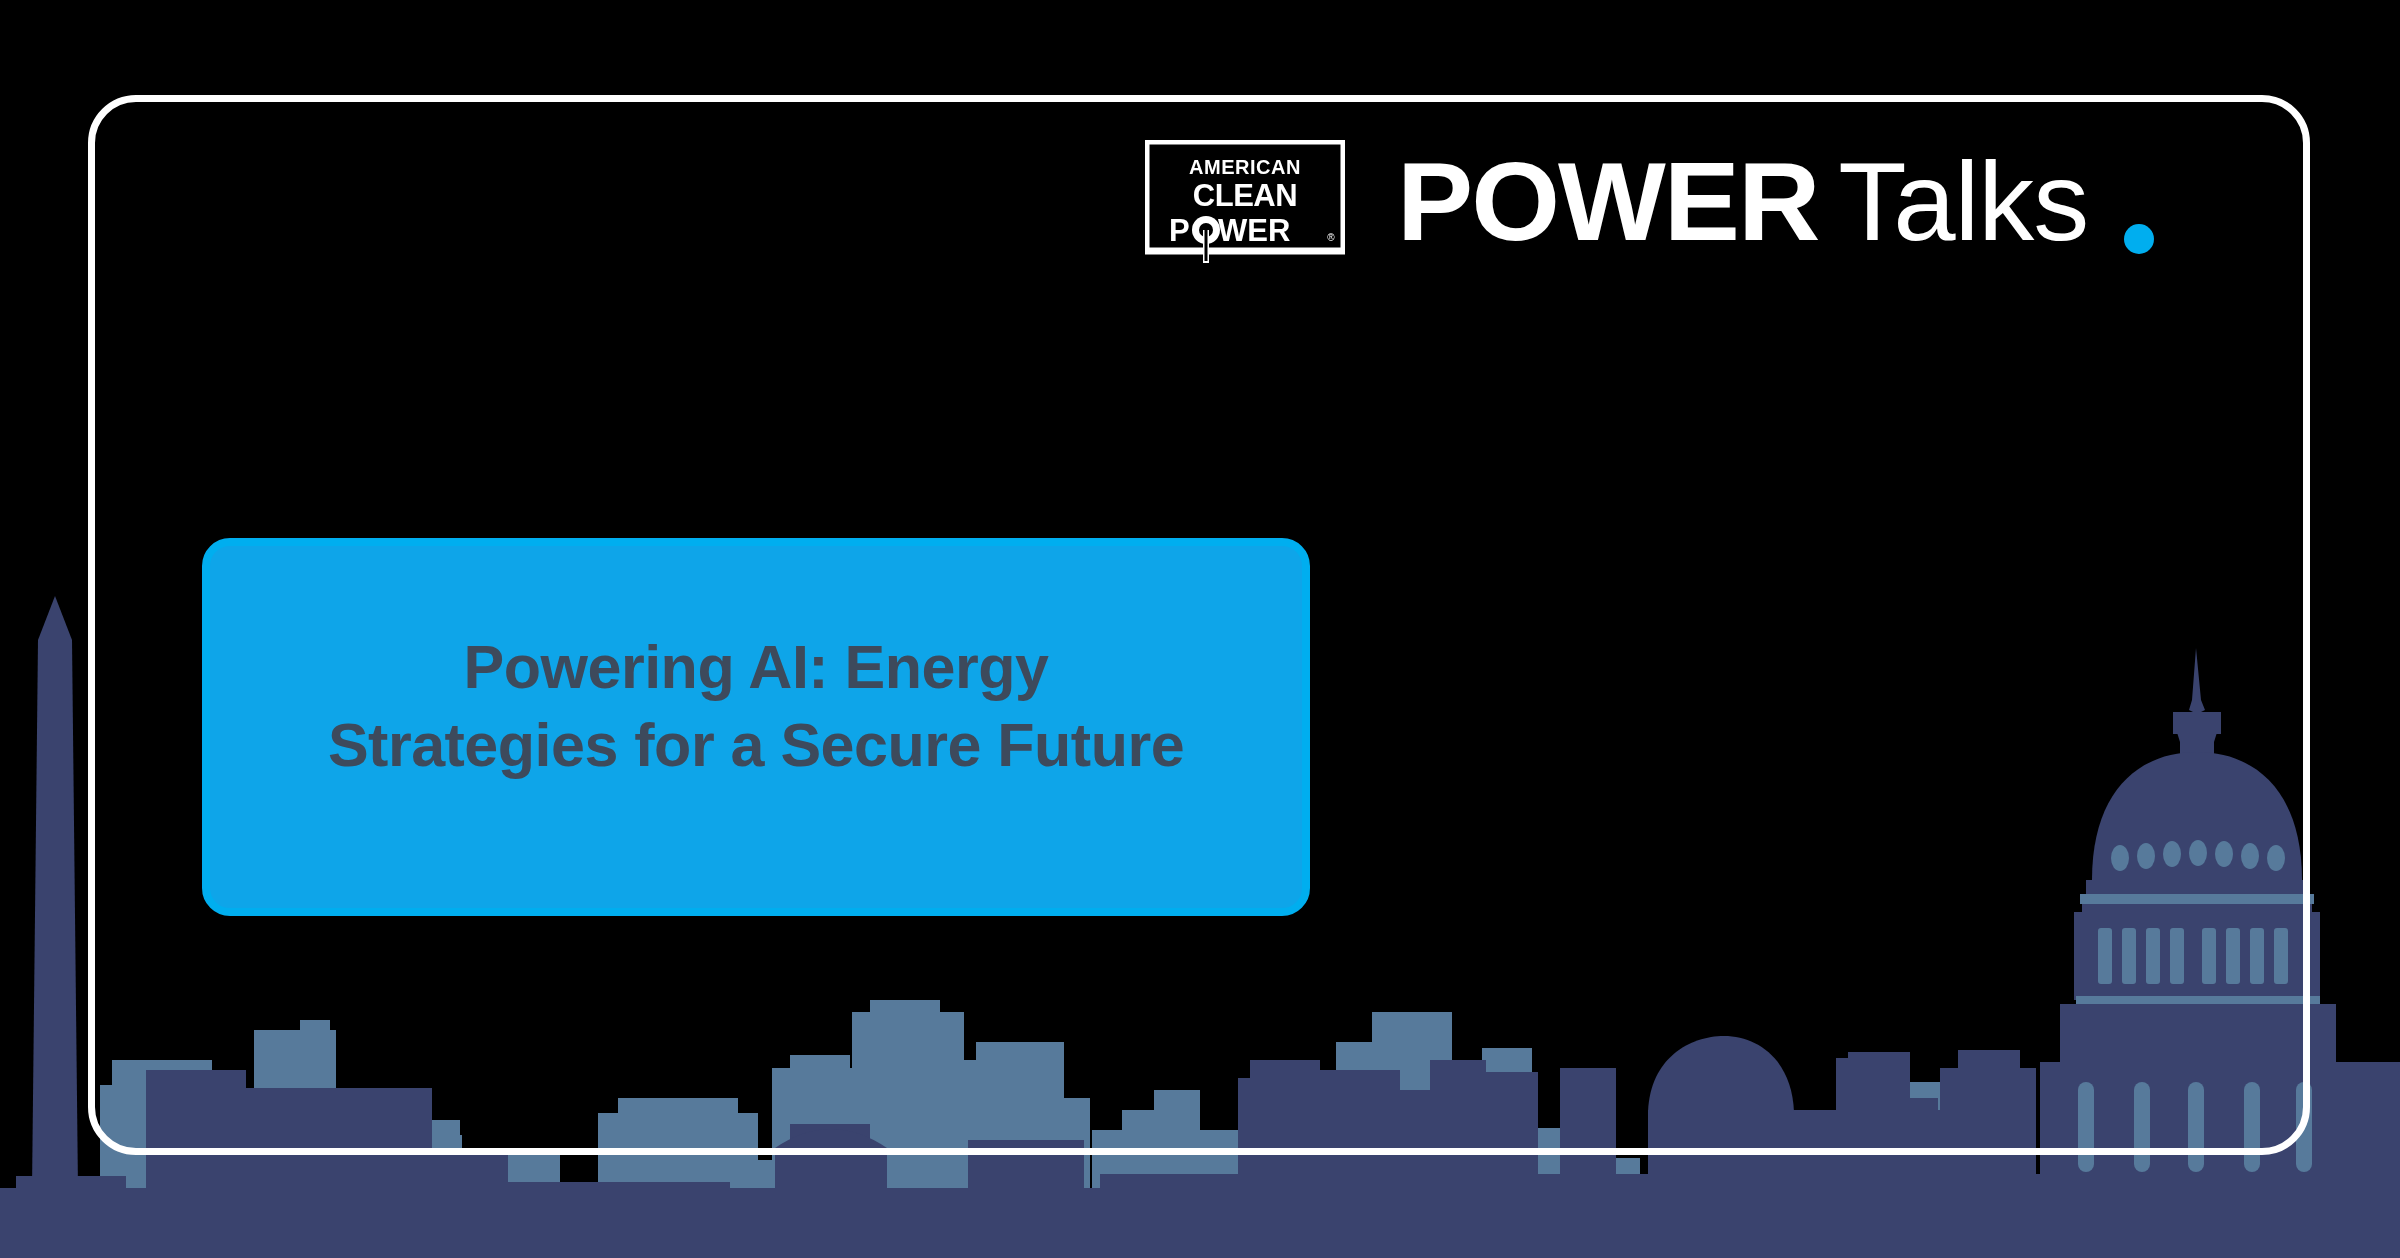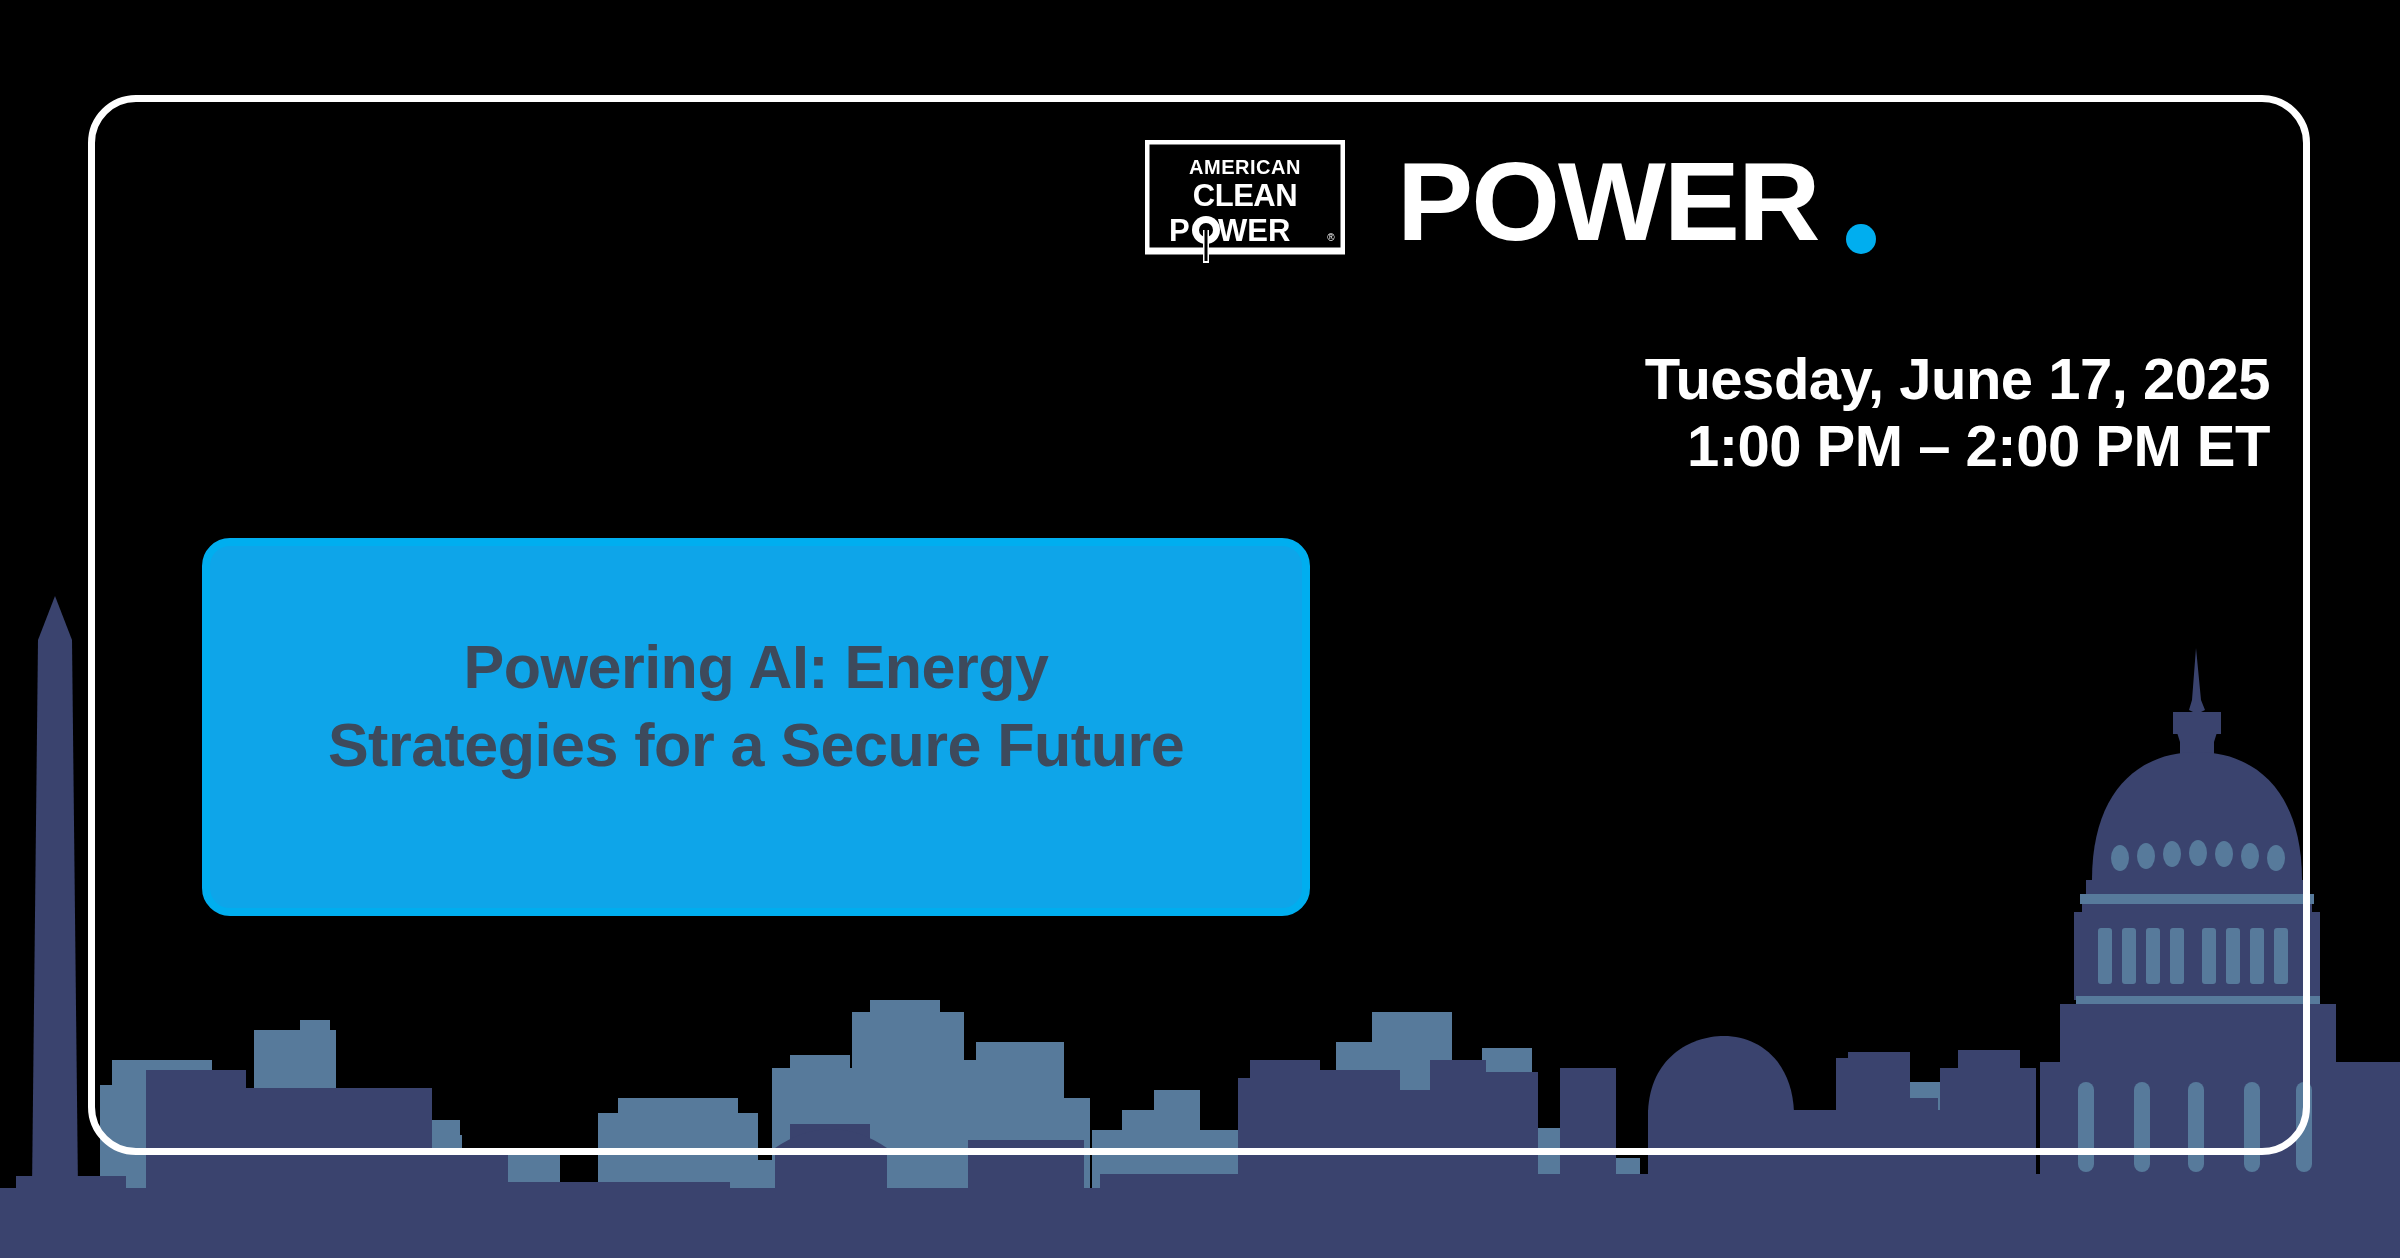--- a/index.html
+++ b/index.html
@@ -304,27 +304,24 @@
           <circle cx="61" cy="90" r="7" fill="#000000"></circle>
           <rect x="58" y="90" width="6" height="33" fill="#ffffff"></rect>
           <rect x="59.5" y="90" width="3" height="31" fill="#000000"></rect>
         </g>
         <text x="186" y="101" fill="#ffffff" font-family="Liberation Sans, sans-serif" font-size="10" font-weight="400" text-anchor="middle">®</text>
       </svg>
     </div>
 
     <div class="wordmark">
       <span class="power">POWER</span>
+      <span class="talks">Talks</span>
       <span class="dot"></span>
     </div>
   </div>
 
-  <div class="datetime">
-    <div class="line">Tuesday, June 17, 2025</div>
-    <div class="line">1:00 PM – 2:00 PM ET</div>
-  </div>
 
   <div class="title-card">
     <div class="title-text">Powering AI: Energy
 Strategies for a Secure Future</div>
   </div>
 
 </div>
 
 </body></html>

